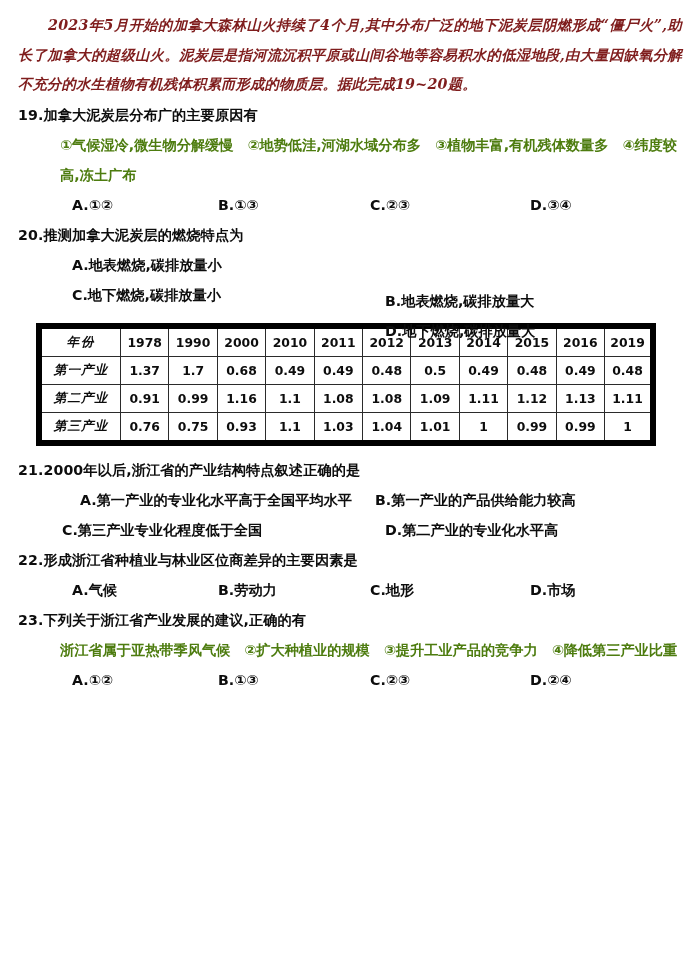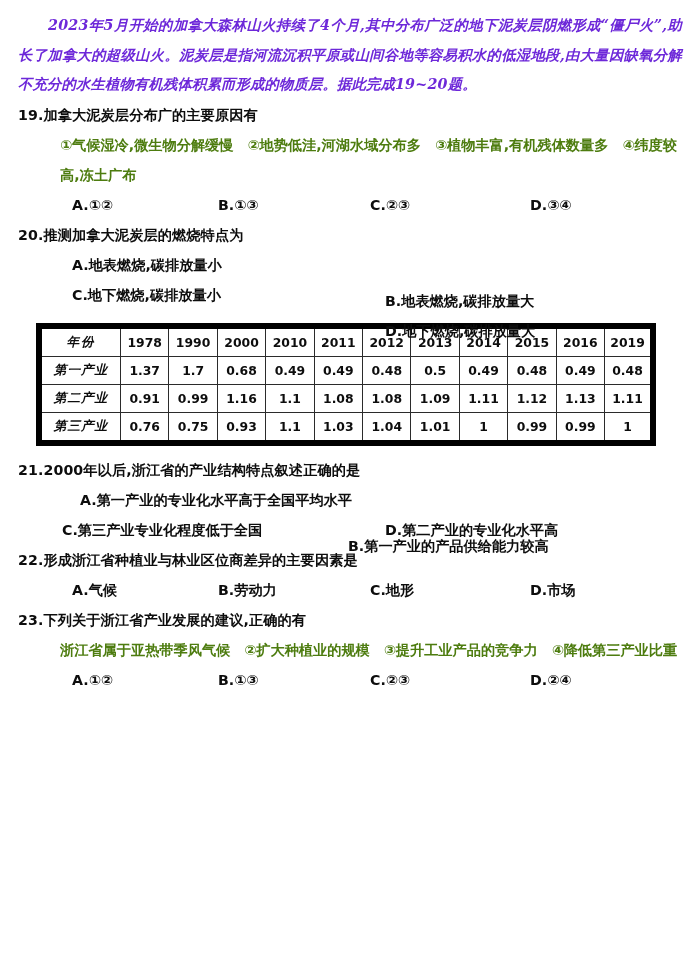--- a/index.html
+++ b/index.html
@@ -27,21 +27,21 @@
   
   .passage {
     font-family: "DejaVu Serif", "Liberation Serif", serif;
     font-size: 14.3px;
     font-weight: 700;
     font-style: italic;
     line-height: 29.6px;
     letter-spacing: 0.2px;
     text-align: justify;
     text-justify: inter-character;
-    color: #6d28d9;
+    color: #7f1d1d;
     margin: 0;
     padding: 0 10px 0 18px;
   }
   .passage.first {
     padding-top: 11px;
   }
   .passage .indent2 {
     display: inline-block;
     width: 30px;
   }
@@ -74,21 +74,21 @@
     white-space: nowrap;
   }
   .c1 { left: 72px; }
   .c2 { left: 218px; }
   .c3 { left: 370px; }
   .c4 { left: 530px; }
 
   .c2w { left: 385px; margin-top: 36px; }
 
   .cA21 { left: 80px; }
-  .cB21 { left: 348px; margin-top: 46px; }
+  .cB21 { left: 375px; }
   .cC21 { left: 62px; }
   .cD21 { left: 385px; }
 
   
   .sub-items {
     padding-left: 60px;
     font-family: "DejaVu Sans", "Liberation Sans", sans-serif;
     font-size: 14.2px;
     font-weight: 700;
     line-height: 30px;

